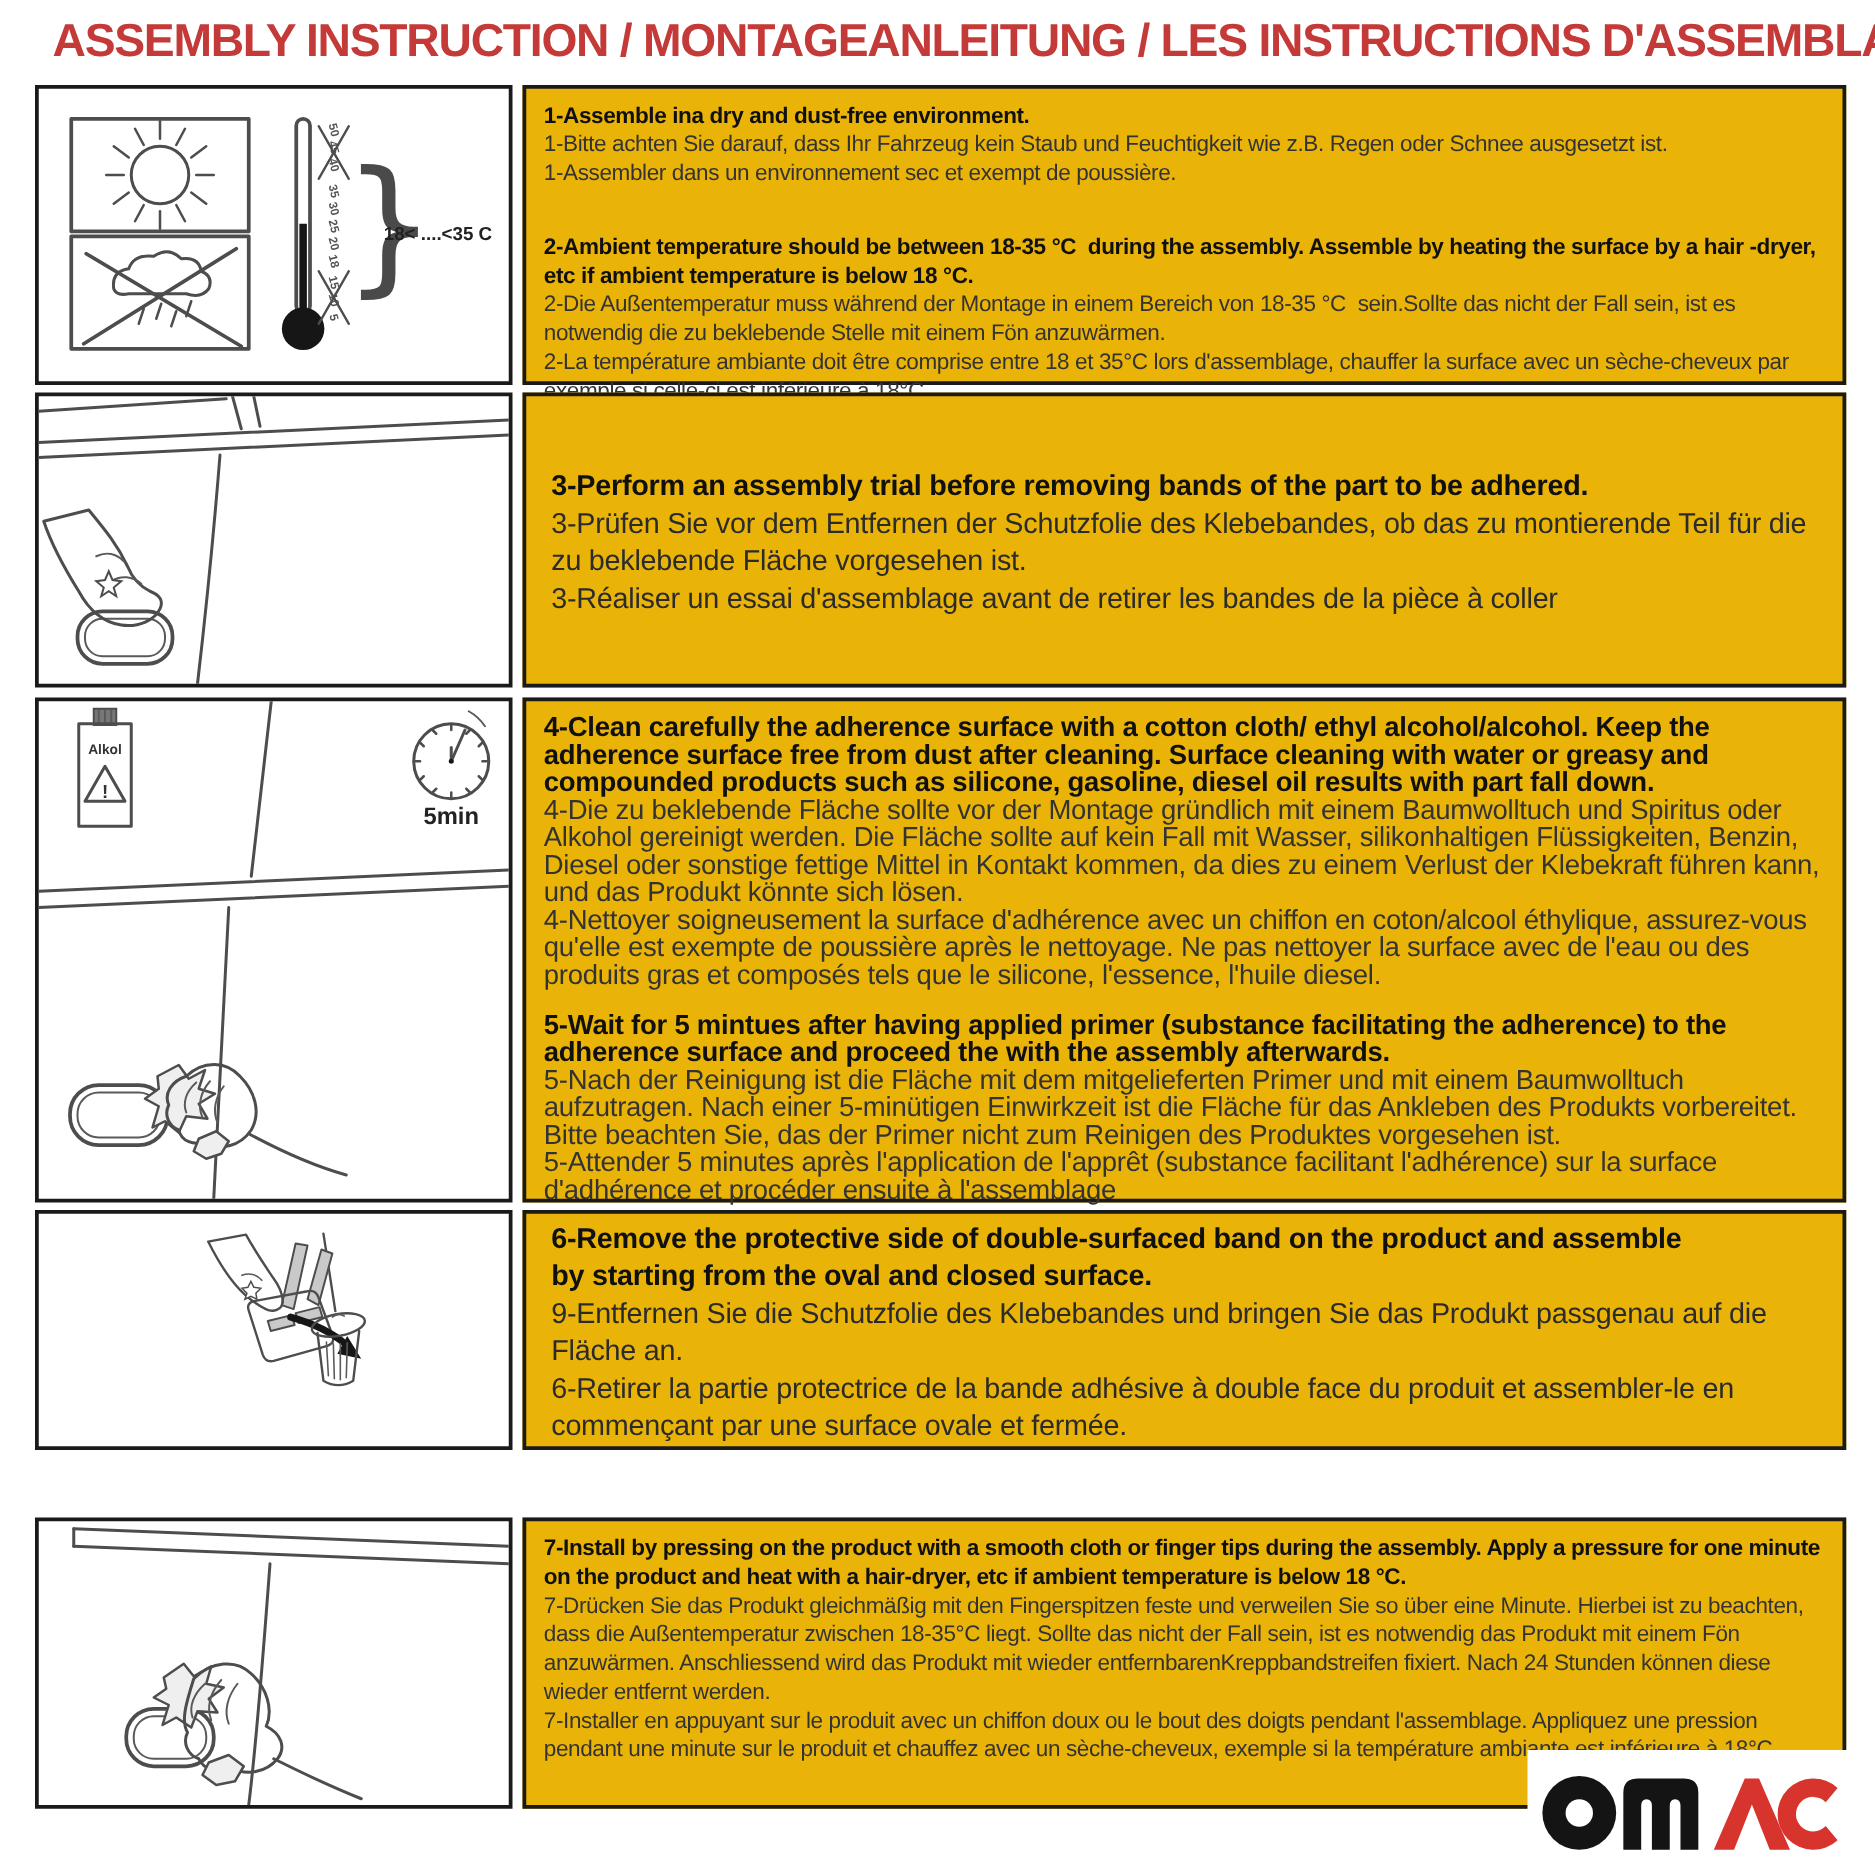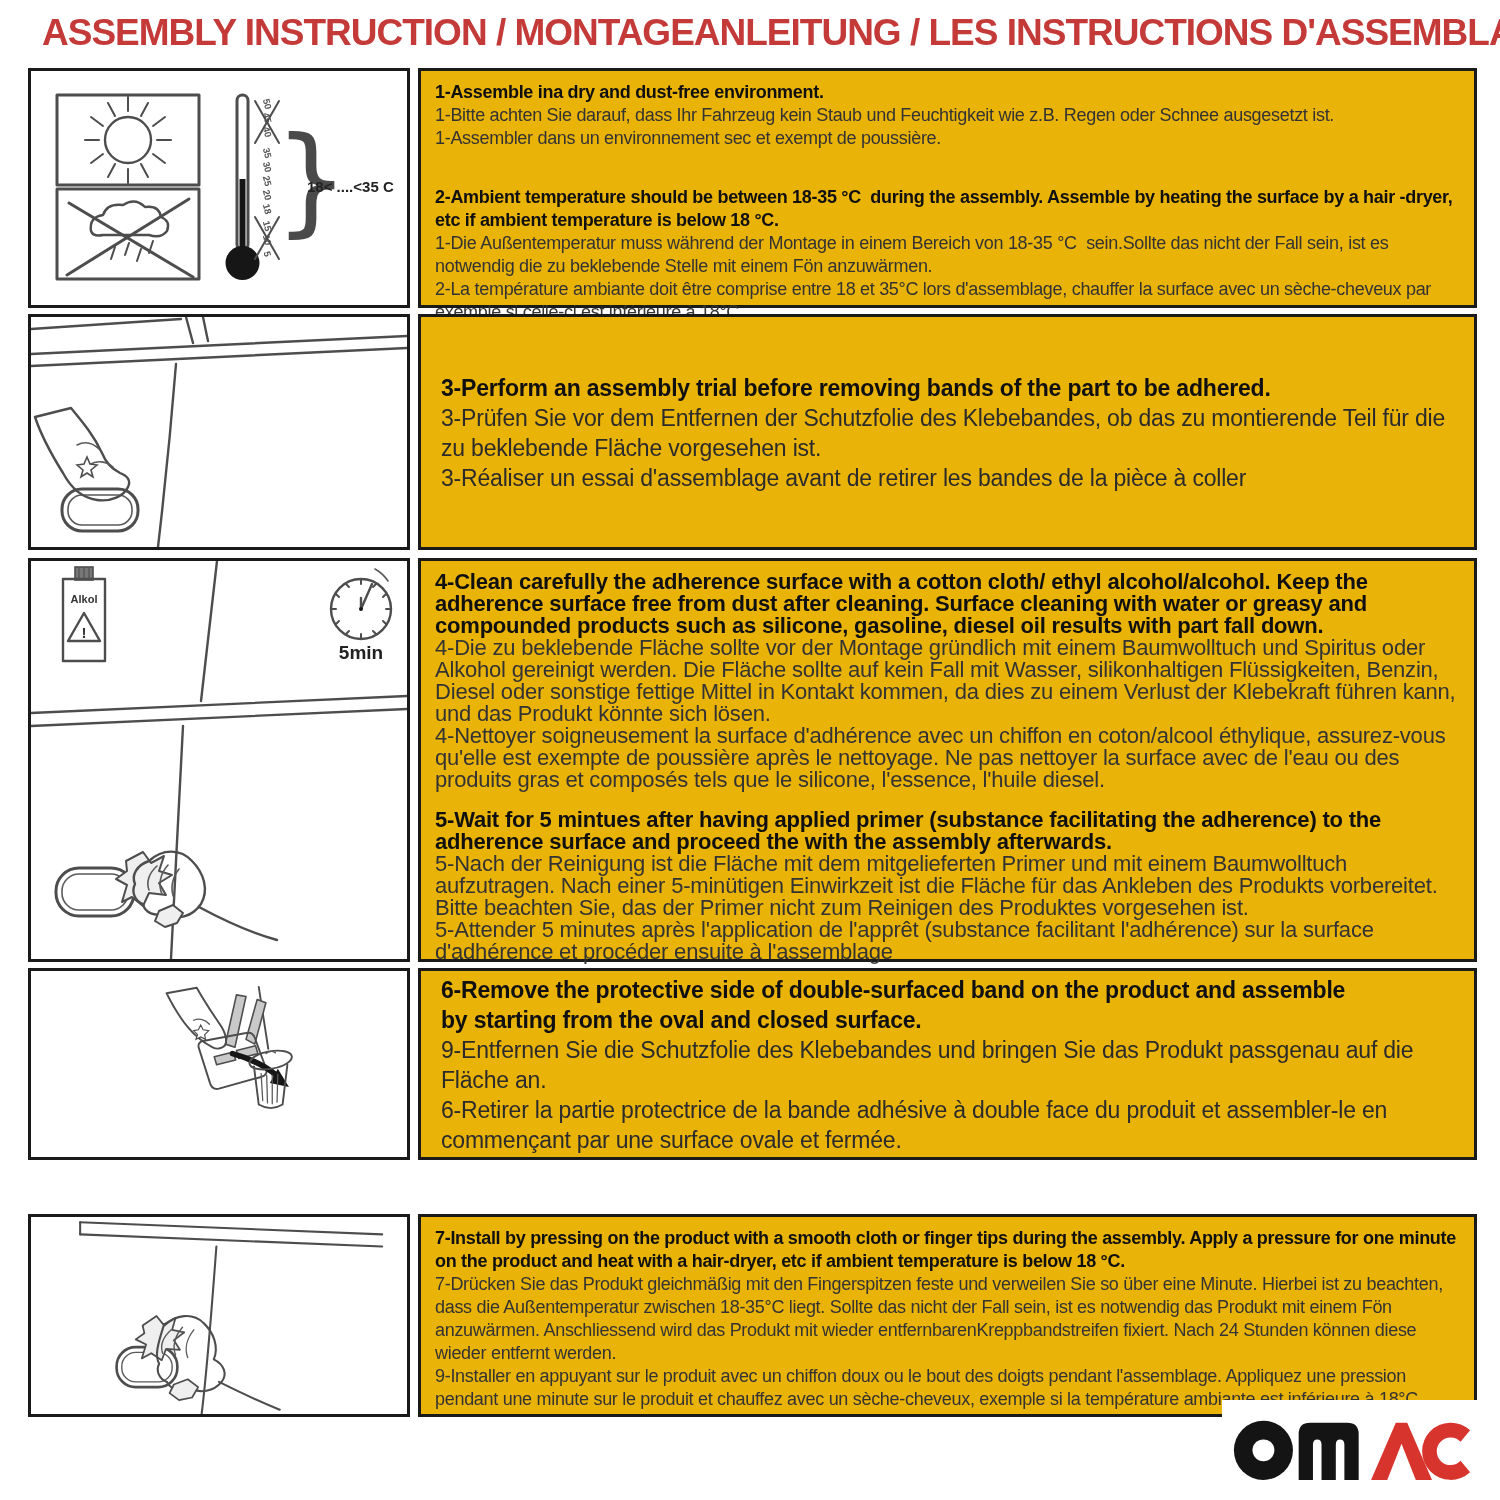--- a/index.html
+++ b/index.html
@@ -93,21 +93,21 @@
           <text x="243" y="150" font-size="118" fill="#4a4a4a" font-family="'DejaVu Sans',sans-serif">}</text>
         </g>
         <text x="276" y="121" font-size="15" font-weight="bold" fill="#222">18&lt; ....&lt;35 C</text>
       </svg>
     </div>
     <div class="txtbox txt-md">
       <p class="b">1-Assemble ina dry and dust-free environment.</p>
       <p>1-Bitte achten Sie darauf, dass Ihr Fahrzeug kein Staub und Feuchtigkeit wie z.B. Regen oder Schnee ausgesetzt ist.</p>
       <p>1-Assembler dans un environnement sec et exempt de poussière.</p>
       <p class="b gap">2-Ambient temperature should be between 18-35 °C  during the assembly. Assemble by heating the surface by a hair -dryer, etc if ambient temperature is below 18 °C.</p>
-      <p>1-Die Außentemperatur muss während der Montage in einem Bereich von 18-35 °C  sein.Sollte das nicht der Fall sein, ist es notwendig die zu beklebende Stelle mit einem Fön anzuwärmen.</p>
+      <p>2-Die Außentemperatur muss während der Montage in einem Bereich von 18-35 °C  sein.Sollte das nicht der Fall sein, ist es notwendig die zu beklebende Stelle mit einem Fön anzuwärmen.</p>
       <p>2-La température ambiante doit être comprise entre 18 et 35°C lors d'assemblage, chauffer la surface avec un sèche-cheveux par exemple si celle-ci est inférieure à 18°C.</p>
     </div>
   </section>
 
   <section class="row" style="top:314px;height:236px;">
     <div class="imgbox">
       <svg viewBox="0 0 376 230">
         <g>
           <path class="ln2" d="M0,12 L150,2"></path>
           <path class="ln2" d="M155,0 L162,26"></path>
@@ -235,21 +235,21 @@
       </svg>
     </div>
     <div class="txtbox txt-lg center">
       <p class="b">6-Remove the protective side of double-surfaced band on the product and assemble
 by starting from the oval and closed surface.</p>
       <p>9-Entfernen Sie die Schutzfolie des Klebebandes und bringen Sie das Produkt passgenau auf die Fläche an.</p>
       <p>6-Retirer la partie protectrice de la bande adhésive à double face du produit et assembler-le en commençant par une surface ovale et fermée.</p>
     </div>
   </section>
 
-  <section class="row" style="top:1214px;height:203px;">
+  <section class="row" style="top:1214px;height:233px;">
     <div class="imgbox">
       <svg viewBox="0 0 376 227">
         <g>
           <path class="ln2" d="M28,6 L376,20"></path>
           <path class="ln2" d="M28,20 L376,34"></path>
           <path class="ln2" d="M28,6 L28,20"></path>
           <path class="ln2" d="M185,34 C180,100 175,170 168,227"></path>
         </g>
         <g>
           <rect class="ln" x="70" y="150" width="70" height="46" rx="22"></rect>
@@ -262,21 +262,21 @@
           <path class="ln1" d="M146,127 C137,137 134,149 138,159"></path>
           <path class="ln1" d="M159,130 C151,140 148,152 152,162"></path>
           <path class="clothfill" d="M136,193 L152,187 L164,196 L157,208 L142,211 L131,203 Z"></path>
           <path class="ln2" d="M188,190 C222,207 243,216 258,222"></path>
         </g>
       </svg>
     </div>
     <div class="txtbox txt-md">
       <p class="b">7-Install by pressing on the product with a smooth cloth or finger tips during the assembly. Apply a pressure for one minute on the product and heat with a hair-dryer, etc if ambient temperature is below 18 °C.</p>
       <p>7-Drücken Sie das Produkt gleichmäßig mit den Fingerspitzen feste und verweilen Sie so über eine Minute. Hierbei ist zu beachten, dass die Außentemperatur zwischen 18-35°C liegt. Sollte das nicht der Fall sein, ist es notwendig das Produkt mit einem Fön anzuwärmen. Anschliessend wird das Produkt mit wieder entfernbarenKreppbandstreifen fixiert. Nach 24 Stunden können diese wieder entfernt werden.</p>
-      <p>9-Installer en appuyant sur le produit avec un chiffon doux ou le bout des doigts pendant l'assemblage. Appliquez une pression pendant une minute sur le produit et chauffez avec un sèche-cheveux, exemple si la température ambiante est inférieure à 18°C</p>
+      <p>7-Installer en appuyant sur le produit avec un chiffon doux ou le bout des doigts pendant l'assemblage. Appliquez une pression pendant une minute sur le produit et chauffez avec un sèche-cheveux, exemple si la température ambiante est inférieure à 18°C</p>
     </div>
   </section>
 
   <div class="logo">
     <span class="sr">OMAC</span>
     <svg width="240" height="67" viewBox="0 0 252 70">
       <circle cx="33" cy="38" r="31" fill="#141414"></circle>
       <circle cx="33" cy="38" r="11.5" fill="#ffffff"></circle>
       <path fill="#141414" d="M70,69 V21 Q70,9 82,9 H121 Q133,9 133,21 V69 H118 V32 Q118,26.5 113.5,26.5 Q109,26.5 109,32 V69 H94 V32 Q94,26.5 89.5,26.5 Q85,26.5 85,32 V69 Z"></path>
       <path fill="#d8342e" d="M146,69 L172,9 H184 L210,69 H193 L178,31 L163,69 Z"></path>

